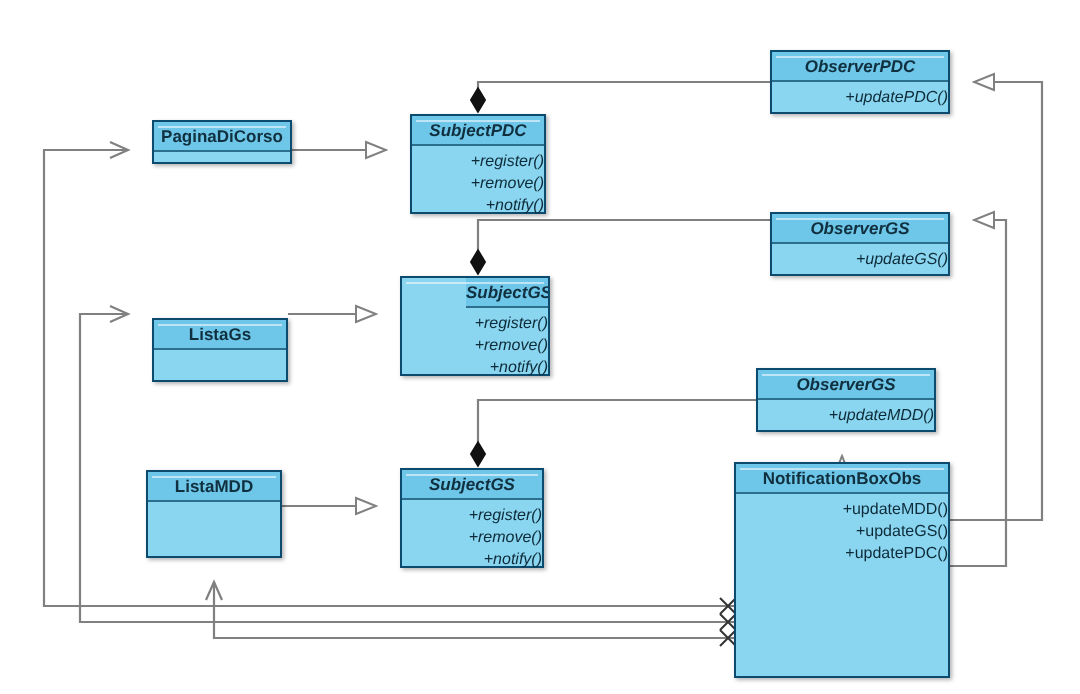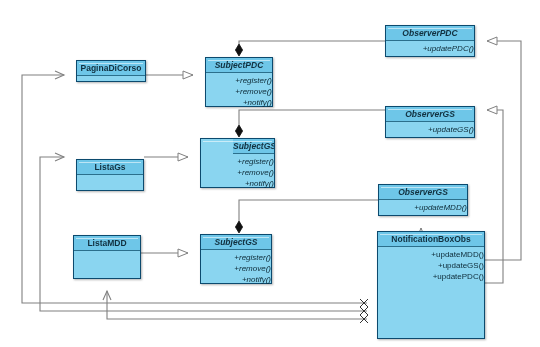--- a/index.html
+++ b/index.html
@@ -136,21 +136,21 @@
           <div class="m">+updateGS()</div>
         </div>
       </div>
       <div class="umlbox abstract" style="left: 378px; top: 184px; width: 90px; height: 32px;">
         <div class="hdr">ObserverGS</div>
         <div class="body">
           <div class="inner-line"></div>
           <div class="m">+updateMDD()</div>
         </div>
       </div>
-      <div class="umlbox" style="left: 367px; top: 231px; width: 108px; height: 108px; margin-left: 10px;">
+      <div class="umlbox" style="left: 367px; top: 231px; width: 108px; height: 108px;">
         <div class="hdr">NotificationBoxObs</div>
         <div class="body">
           <div class="inner-line"></div>
           <div class="m">+updateMDD()</div>
           <div class="m">+updateGS()</div>
           <div class="m">+updatePDC()</div>
         </div>
       </div>
       <div class="umlbox abstract" style="left: 205px; top: 57px; width: 68px; height: 50px;">
         <div class="hdr">SubjectPDC</div>

